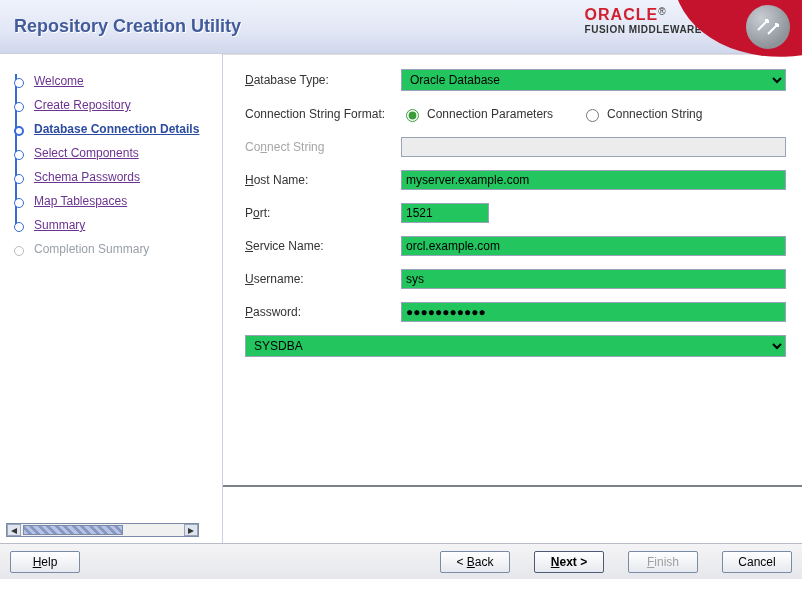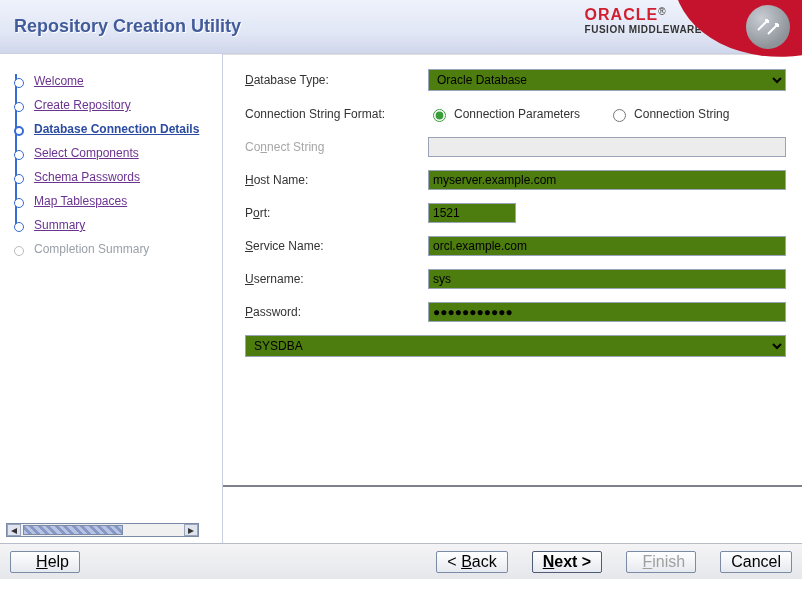--- a/index.html
+++ b/index.html
@@ -160,35 +160,34 @@
   .form-area {
     flex: 1;
     padding: 14px 16px 0 22px;
     overflow: hidden;
   }
   .form-row {
     display: flex;
     align-items: center;
     margin-bottom: 13px;
     min-height: 20px;
-    gap: 27px;
   }
   .form-label {
     width: 156px;
     color: #333;
     flex-shrink: 0;
   }
   .form-label.disabled { color: #a6a6a6; }
   .underline-letter { text-decoration: underline; }
   .form-control { flex: 1; }
   select.field, input.field {
     width: 100%;
     height: 20px;
     border: 1px solid #9aa4b8;
-    background: #4d7c0f;
+    background: #22c55e;
     font-size: 12px;
     padding: 1px 4px;
     font-family: inherit;
   }
   select.field { height: 22px; }
   input.field.narrow { width: 88px; }
   input.field[disabled] { background: #ececec; color: #999; }
   .radio-group { display: flex; gap: 28px; align-items: flex-end; }
   .radio-opt { display: flex; align-items: center; gap: 5px; }
   .radio-opt input { accent-color: #3a9d3a; width: 13px; height: 13px; }
@@ -205,26 +204,25 @@
     display: flex;
     align-items: center;
     padding: 0 10px;
   }
   .footer .spacer { flex: 1; }
   .btn {
     height: 22px;
     min-width: 70px;
     border: 1px solid #7b8aa5;
     background: linear-gradient(to bottom, #ffffff, #e6e9ef);
-    font-size: 16px;
+    font-size: 12px;
     font-family: inherit;
     padding: 0 10px;
     cursor: pointer;
     border-radius: 2px;
-    text-align: right;
   }
   .btn:disabled { color: #a0a0a0; cursor: default; }
   .btn.default { font-weight: bold; border-color: #4f5b74; }
   .footer-left { display: flex; gap: 6px; }
   .footer-right { display: flex; gap: 24px; }
 </style>
 </head>
 <body>
 
 <div class="header">

